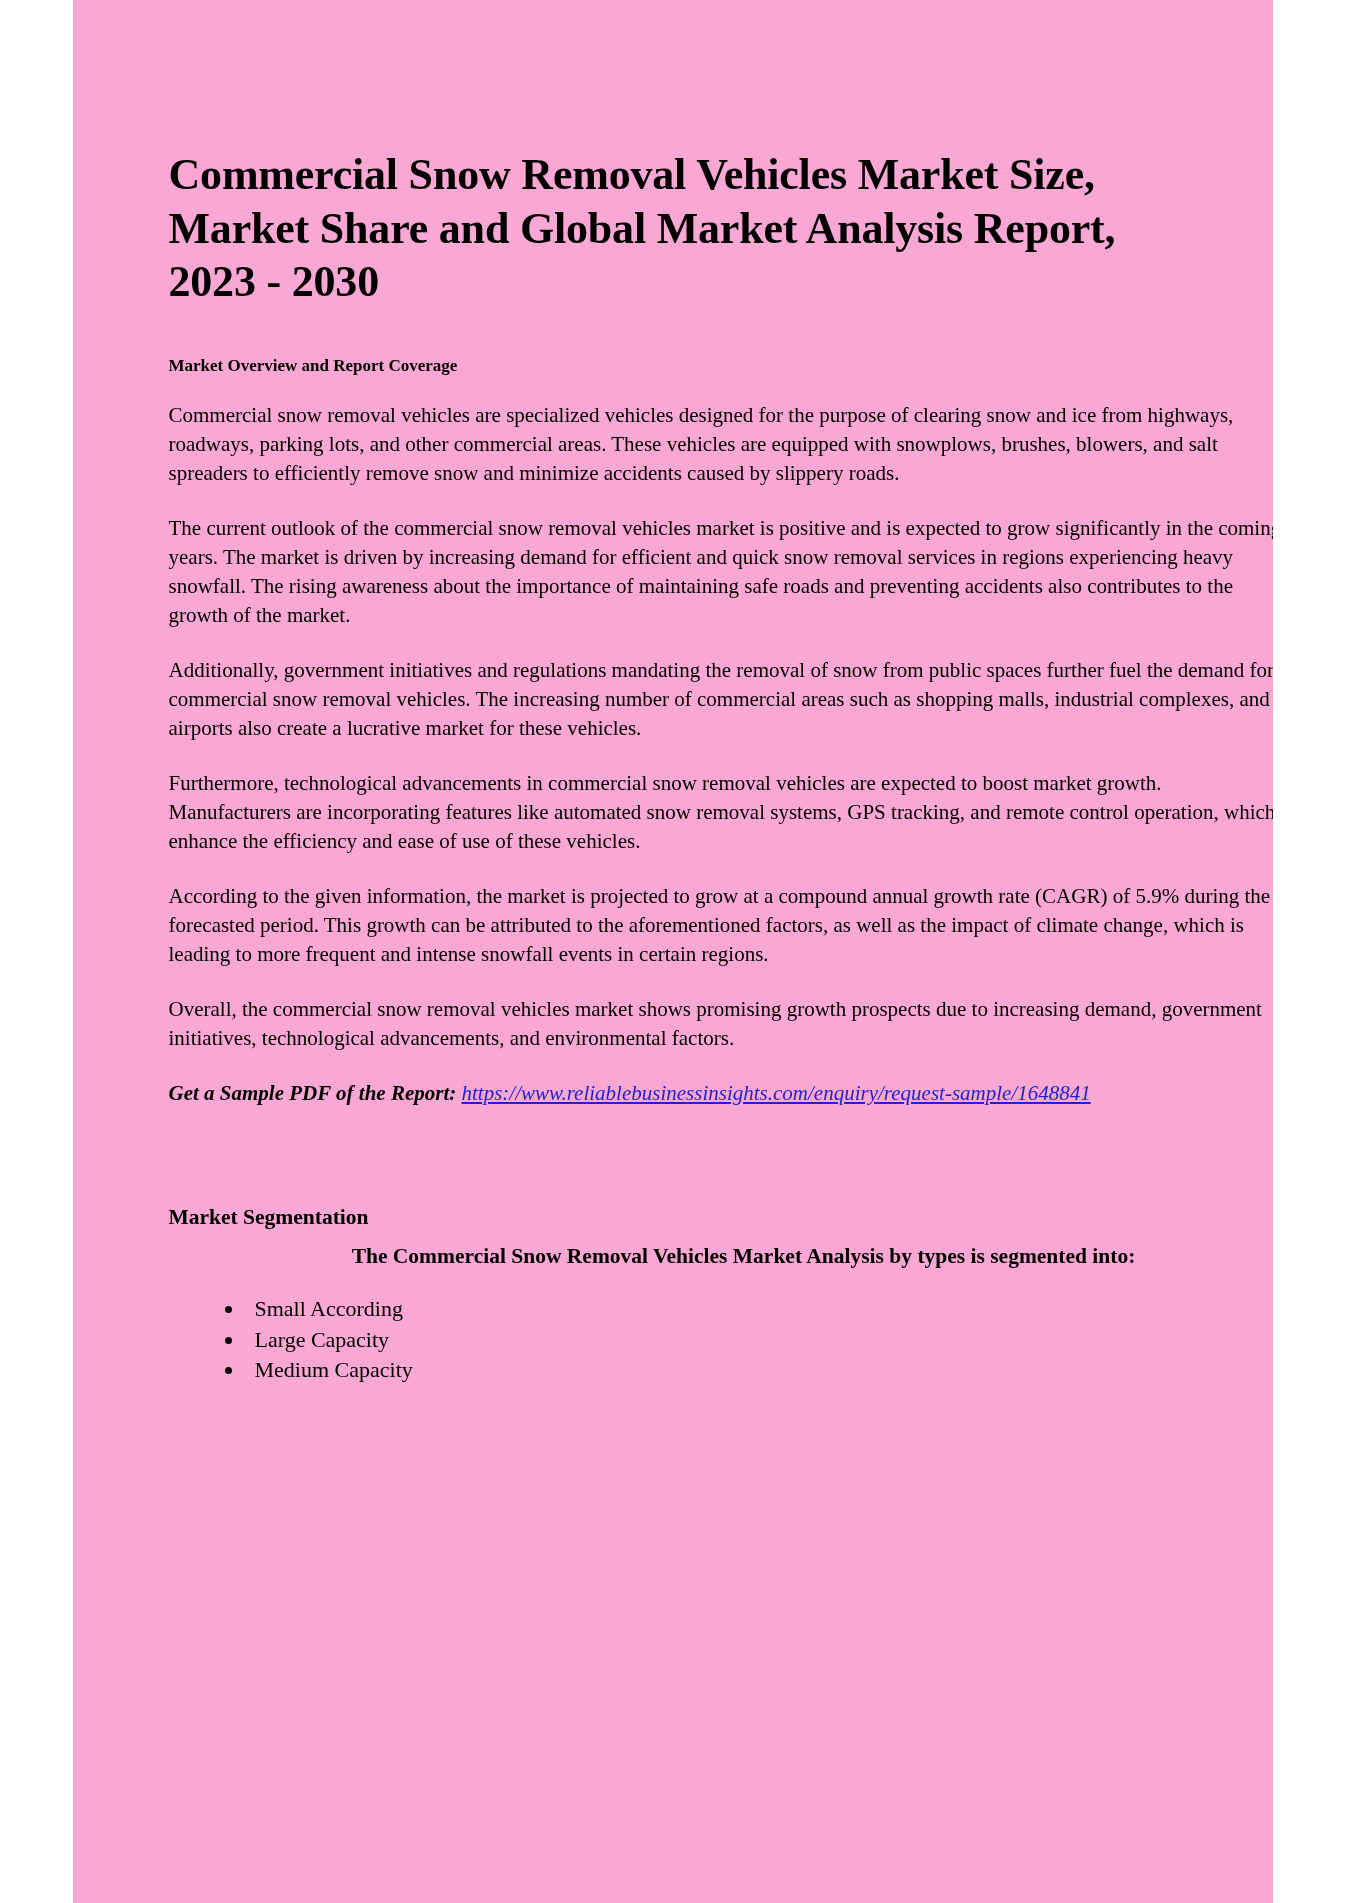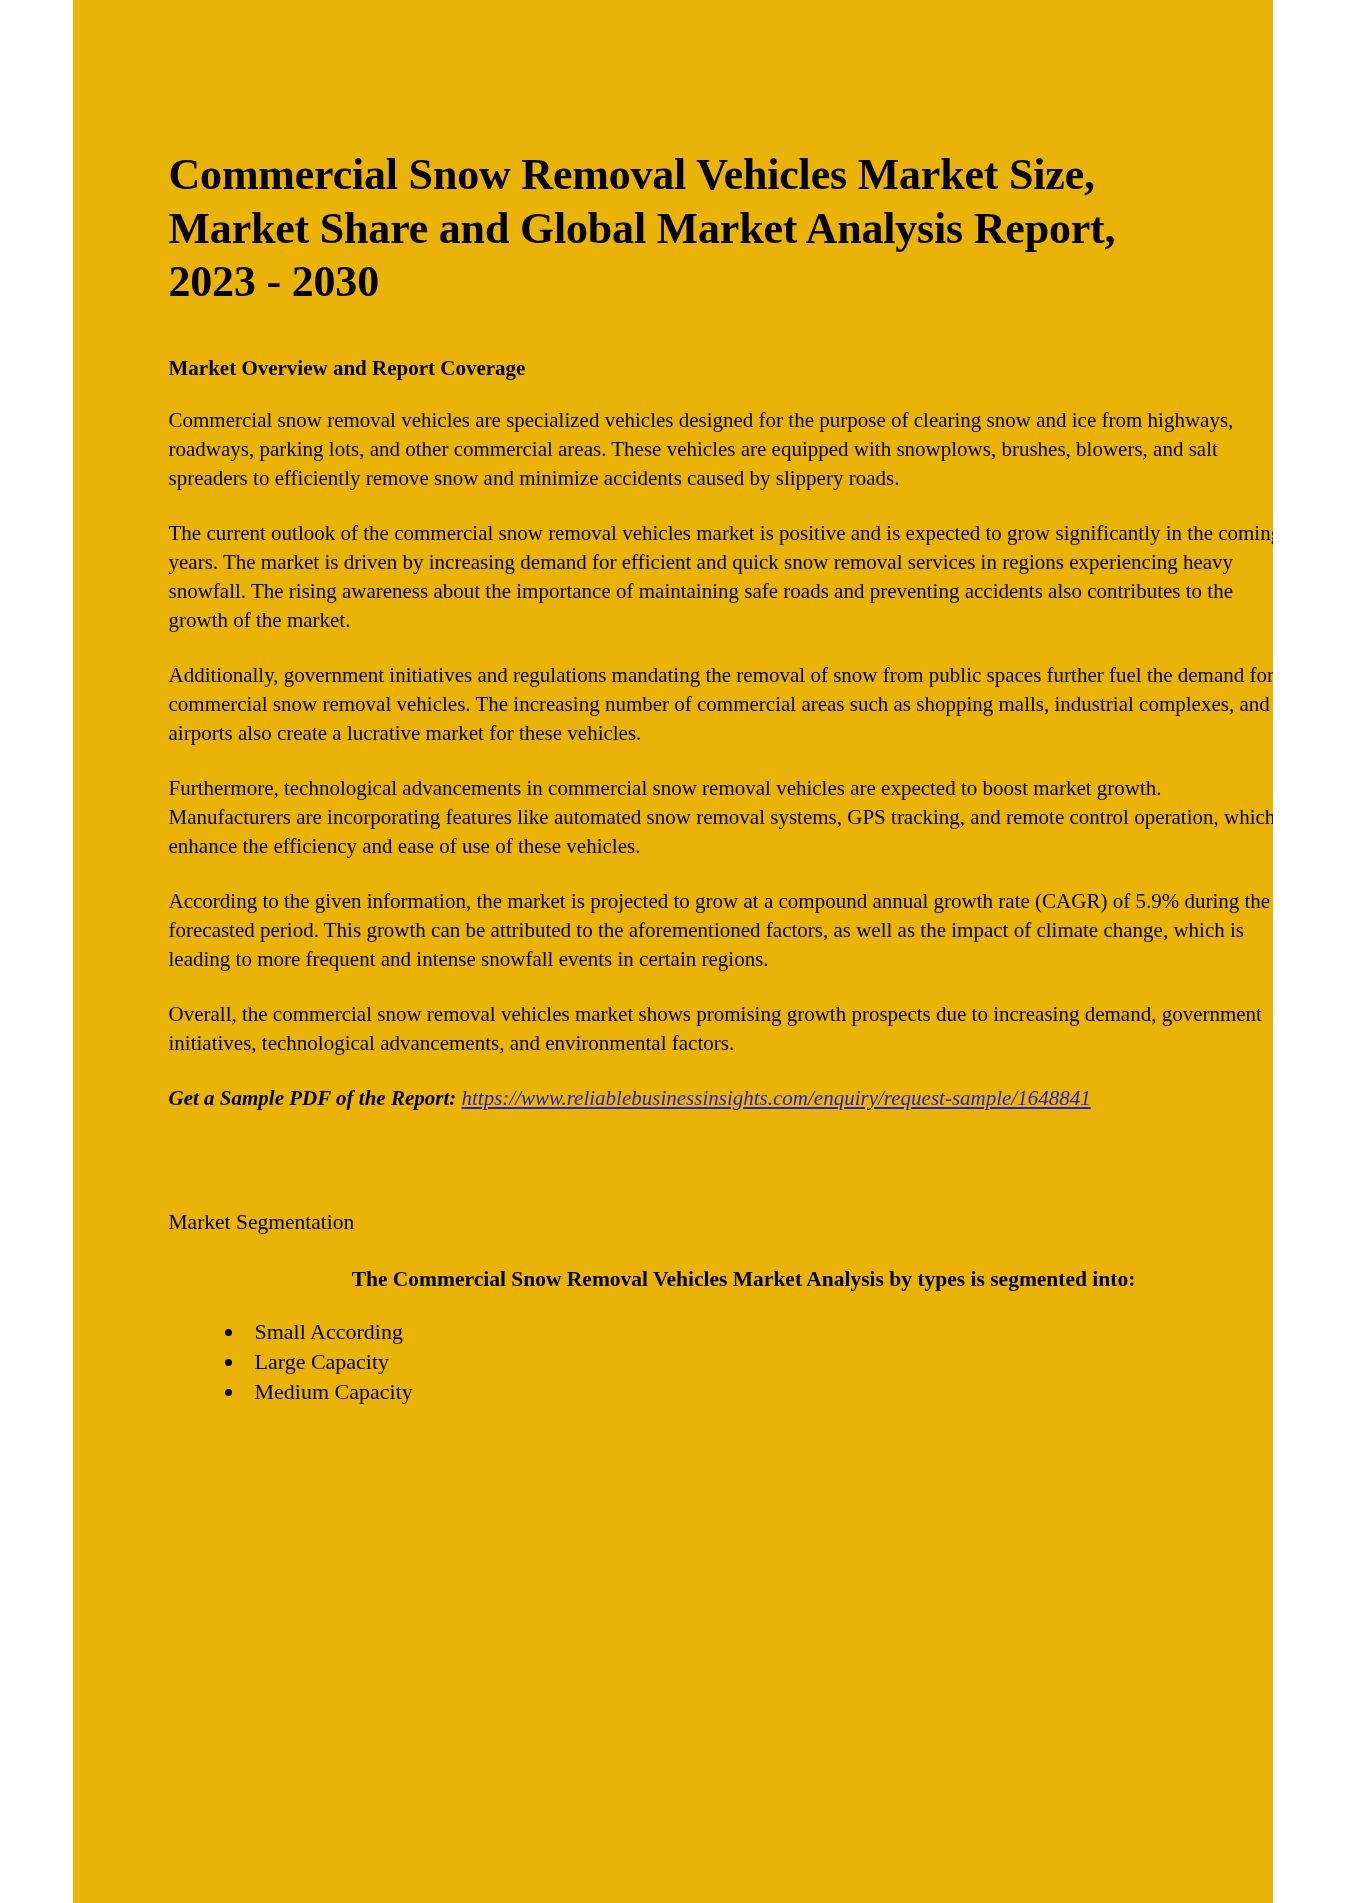--- a/index.html
+++ b/index.html
@@ -10,21 +10,21 @@
   }
   body {
     font-family: "Liberation Serif", "DejaVu Serif", serif;
     color: #000000;
   }
   .page {
     position: relative;
     width: 1200px;
     height: 1903px;
     margin: 0 auto;
-    background: #eab308;
+    background: #f9a8d4;
     box-sizing: border-box;
     overflow: hidden;
   }
   .content {
     position: absolute;
     left: 96px;
     top: 148px;
     width: 1150px;
   }
 
@@ -34,21 +34,21 @@
     font-weight: bold;
     line-height: 1.22;
     letter-spacing: -0.2px;
     margin: 0 0 46px 0;
     width: 1020px;
     color: #000000;
   }
 
   
   .section-heading {
-    font-size: 21px;
+    font-size: 17px;
     font-weight: bold;
     line-height: 1.3;
     margin: 0 0 24px 0;
     color: #000000;
   }
 
   
   .para {
     font-size: 21px;
     line-height: 1.38;
@@ -76,23 +76,23 @@
     cursor: pointer;
   }
 
   
   .gap-block {
     height: 96px;
   }
 
   .seg-heading {
     font-size: 21.5px;
-    font-weight: normal;
+    font-weight: bold;
     line-height: 1.3;
-    margin: 0 0 29px 0;
+    margin: 0 0 12px 0;
   }
   .seg-subheading {
     font-size: 21.5px;
     font-weight: bold;
     line-height: 1.3;
     margin: 0 0 24px 0;
     text-align: center;
   }
 
   

